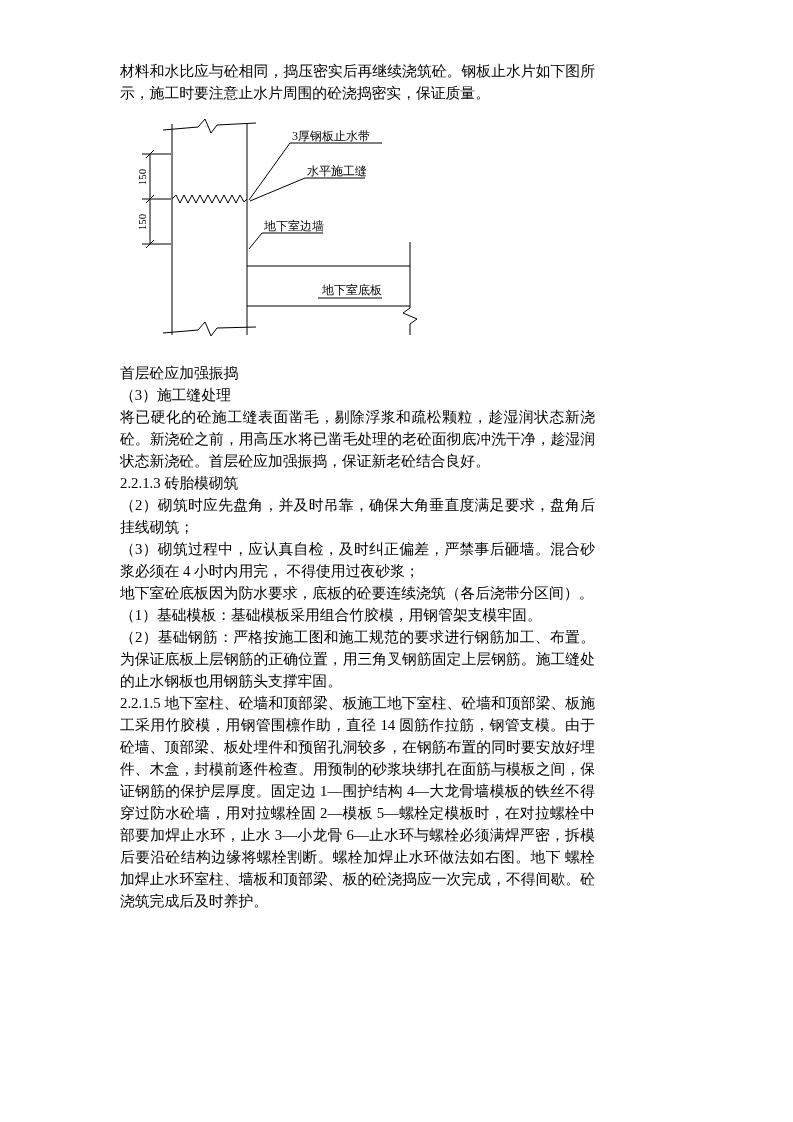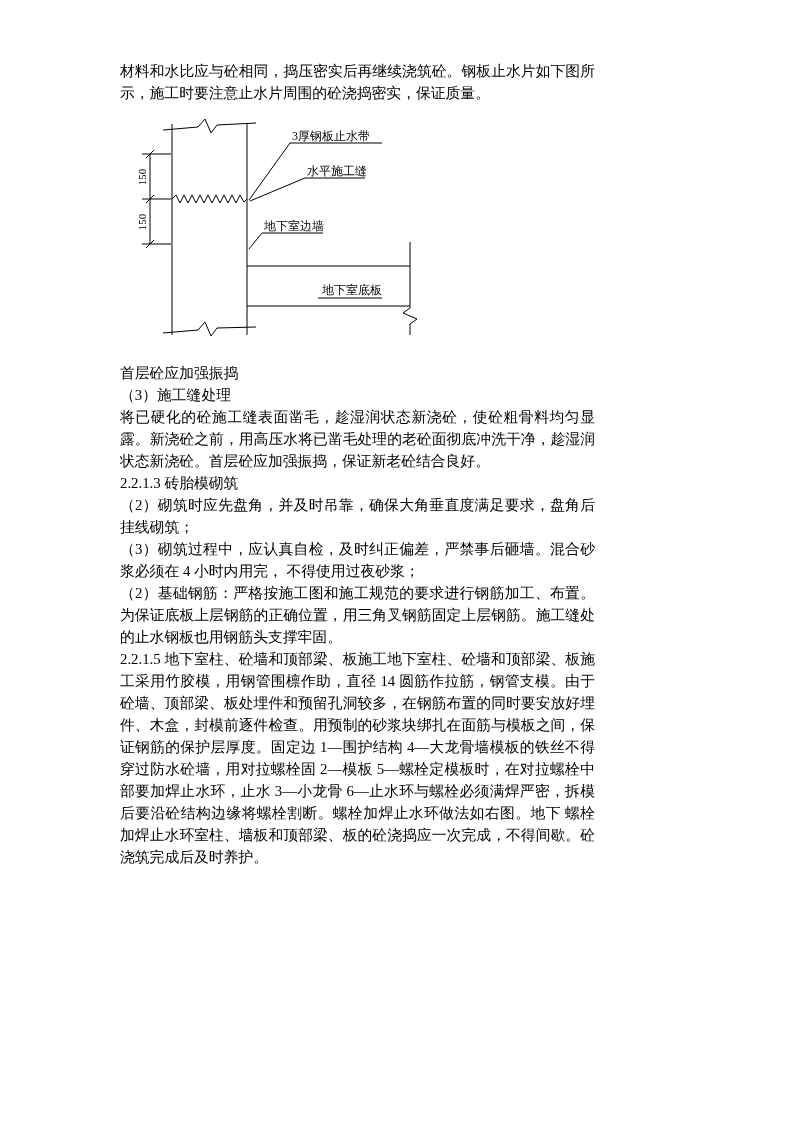--- a/index.html
+++ b/index.html
@@ -74,20 +74,22 @@
         <text x="122" y="114">地下室边墙</text>
         <text x="180" y="178">地下室底板</text>
         <text transform="translate(4,61) rotate(-90)" text-anchor="middle" font-size="11">150</text>
         <text transform="translate(4,106) rotate(-90)" text-anchor="middle" font-size="11">150</text>
       </g>
     </svg>
   </figure>
 
   <p class="para">首层砼应加强振捣</p>
   <p class="para">（3）施工缝处理</p>
-  <p class="para">将已硬化的砼施工缝表面凿毛，趁湿润状态新浇砼，使砼粗骨料均匀显露。新浇砼之前，用高压水将已凿毛处理的老砼面彻底冲洗干净，趁湿润状态新浇砼。首层砼应加强振捣，保证新老砼结合良好。</p>
+  <p class="para">将已硬化的砼施工缝表面凿毛，剔除浮浆和疏松颗粒，趁湿润状态新浇砼。新浇砼之前，用高压水将已凿毛处理的老砼面彻底冲洗干净，趁湿润状态新浇砼。首层砼应加强振捣，保证新老砼结合良好。</p>
   <p class="para">2.2.1.3 砖胎模砌筑</p>
   <p class="para">（2）砌筑时应先盘角，并及时吊靠，确保大角垂直度满足要求，盘角后挂线砌筑；</p>
   <p class="para">（3）砌筑过程中，应认真自检，及时纠正偏差，严禁事后砸墙。混合砂浆必须在 4 小时内用完， 不得使用过夜砂浆；</p>
+  <p class="para">地下室砼底板因为防水要求，底板的砼要连续浇筑（各后浇带分区间）。</p>
+  <p class="para">（1）基础模板：基础模板采用组合竹胶模，用钢管架支模牢固。</p>
   <p class="para">（2）基础钢筋：严格按施工图和施工规范的要求进行钢筋加工、布置。为保证底板上层钢筋的正确位置，用三角叉钢筋固定上层钢筋。施工缝处的止水钢板也用钢筋头支撑牢固。</p>
   <p class="para">2.2.1.5 地下室柱、砼墙和顶部梁、板施工地下室柱、砼墙和顶部梁、板施工采用竹胶模，用钢管围檩作助，直径 14 圆筋作拉筋，钢管支模。由于砼墙、顶部梁、板处埋件和预留孔洞较多，在钢筋布置的同时要安放好埋件、木盒，封模前逐件检查。用预制的砂浆块绑扎在面筋与模板之间，保证钢筋的保护层厚度。固定边 1—围护结构 4—大龙骨墙模板的铁丝不得穿过防水砼墙，用对拉螺栓固 2—模板 5—螺栓定模板时，在对拉螺栓中部要加焊止水环，止水 3—小龙骨 6—止水环与螺栓必须满焊严密，拆模后要沿砼结构边缘将螺栓割断。螺栓加焊止水环做法如右图。地下 螺栓加焊止水环室柱、墙板和顶部梁、板的砼浇捣应一次完成，不得间歇。砼浇筑完成后及时养护。</p>
 
 </div>
 
 </body></html>

